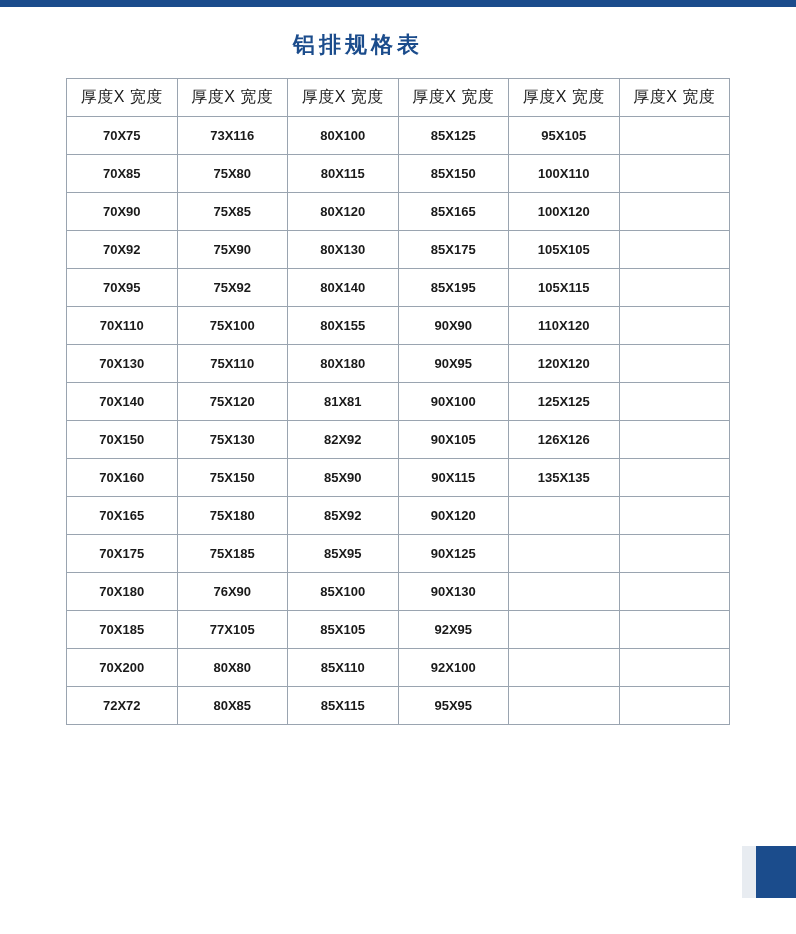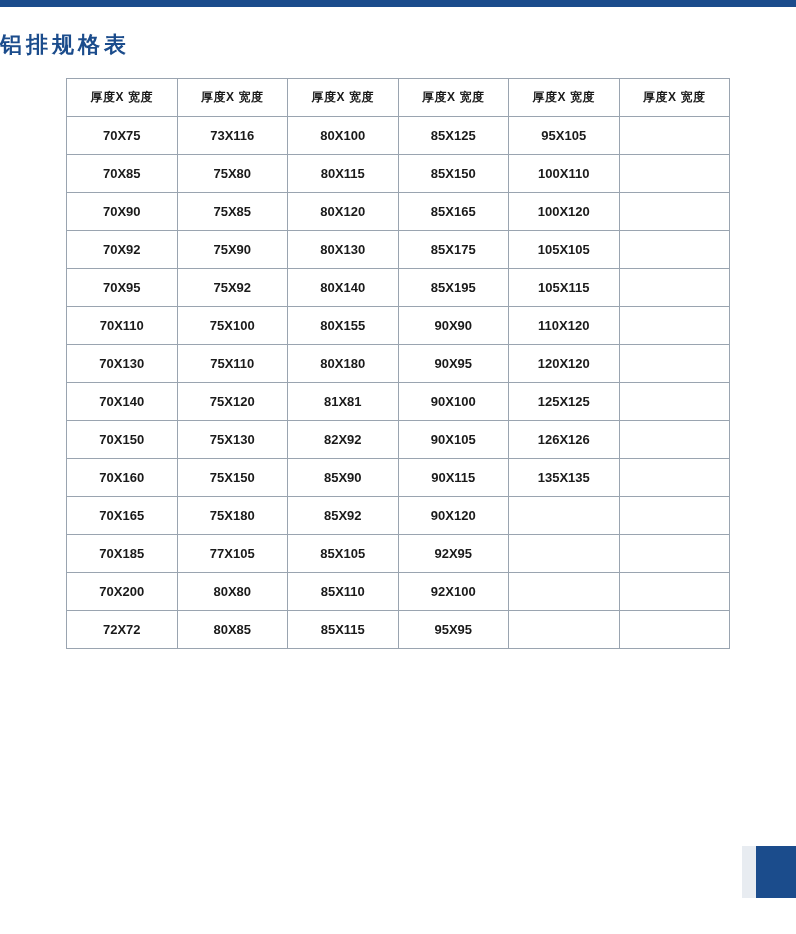--- a/index.html
+++ b/index.html
@@ -20,21 +20,21 @@
     left: 0;
     width: 796px;
     height: 7px;
     background: #1b4c8c;
   }
   .page-title {
     position: absolute;
     top: 30px;
     left: 0;
     width: 716px;
-    text-align: left;
+    text-align: center;
     font-size: 22px;
     font-weight: bold;
     color: #1b4c8c;
     letter-spacing: 4px;
   }
   .table-wrap {
     position: absolute;
     top: 78px;
     left: 66px;
     width: 664px;
@@ -49,23 +49,23 @@
     border: 1px solid #9aa4b0;
     height: 37px;
     text-align: center;
     vertical-align: middle;
     font-size: 13px;
     color: #1a1a1a;
     font-weight: bold;
     padding: 0;
   }
   table.spec-table th {
-    font-size: 12px;
+    font-size: 16px;
     letter-spacing: 0.5px;
-    font-weight: bold;
+    font-weight: normal;
   }
   .corner-mark {
     position: absolute;
     right: 0;
     bottom: 36px;
     width: 40px;
     height: 52px;
     background: #1b4c8c;
   }
   .corner-mark-inner {
@@ -179,20 +179,36 @@
       </tr>
       <tr>
         <td>70X165</td>
         <td>75X180</td>
         <td>85X92</td>
         <td>90X120</td>
         <td></td>
         <td></td>
       </tr>
       <tr>
+        <td>70X175</td>
+        <td>75X185</td>
+        <td>85X95</td>
+        <td>90X125</td>
+        <td></td>
+        <td></td>
+      </tr>
+      <tr>
+        <td>70X180</td>
+        <td>76X90</td>
+        <td>85X100</td>
+        <td>90X130</td>
+        <td></td>
+        <td></td>
+      </tr>
+      <tr>
         <td>70X185</td>
         <td>77X105</td>
         <td>85X105</td>
         <td>92X95</td>
         <td></td>
         <td></td>
       </tr>
       <tr>
         <td>70X200</td>
         <td>80X80</td>

